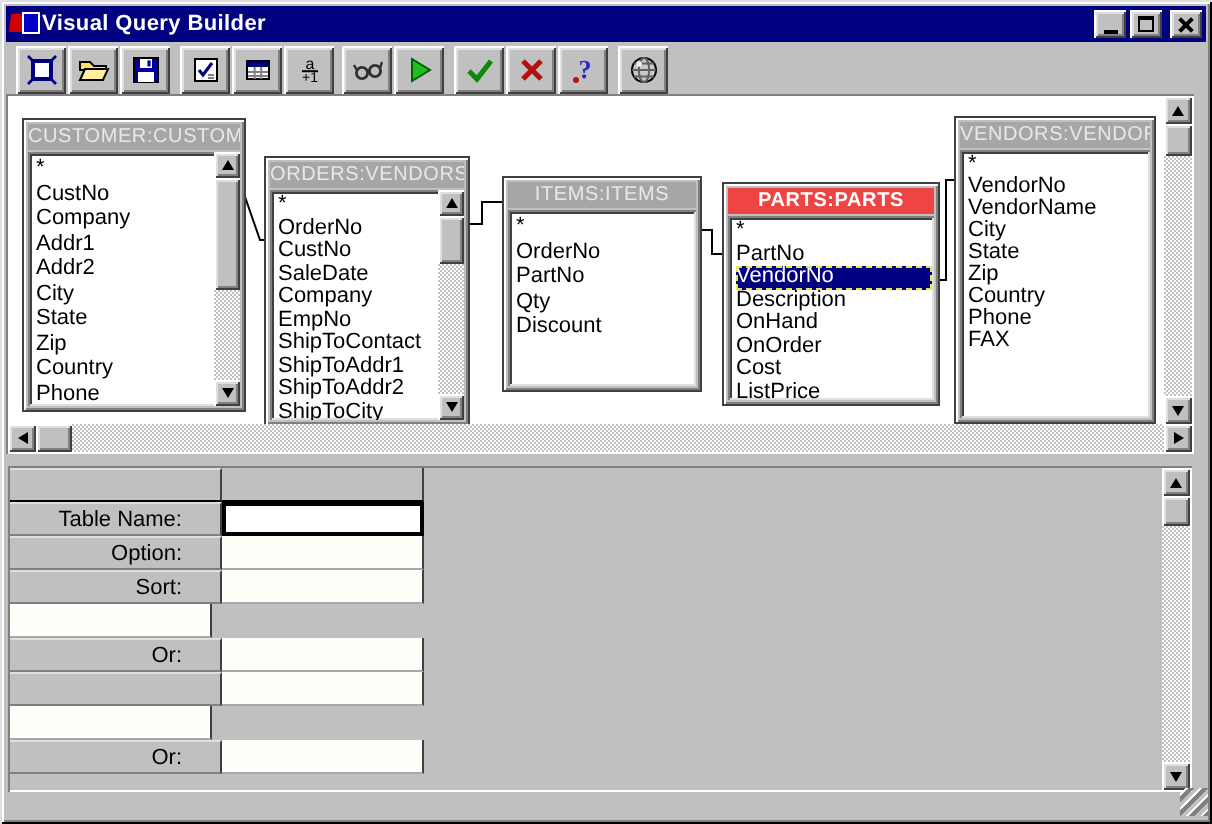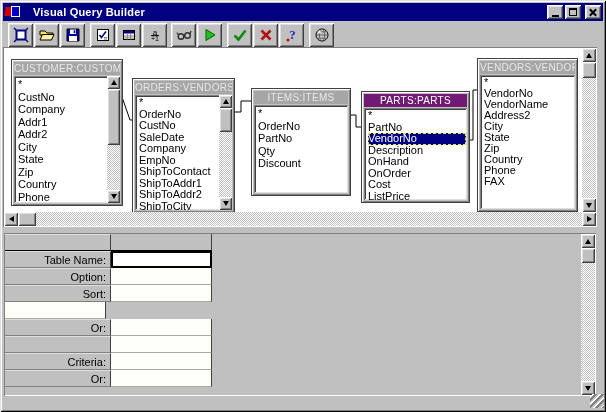--- a/index.html
+++ b/index.html
@@ -11,21 +11,21 @@
     box-shadow: inset 1px 1px 0 #dfdfdf, inset -1px -1px 0 #000,
                 inset 2px 2px 0 #fff,    inset -2px -2px 0 #808080;
   }
 
   
   .titlebar{ position:absolute; left:3px; top:3px; width:600px; height:18px;
     background:#000080; display:flex; align-items:center; }
   .app-icon{ width:16px; height:14px; margin-left:2px; position:relative; flex:0 0 auto; }
   .app-icon .red{ position:absolute; left:0; top:2px; width:8px; height:9px; background:#d00000; transform:skewX(-8deg); }
   .app-icon .blue{ position:absolute; left:6px; top:1px; width:9px; height:11px; background:#0000c8; border:1px solid #fff; }
-  .title-text{ color:#fff; font-weight:bold; font-size:11px; padding-left:12px; letter-spacing:.2px;
+  .title-text{ color:#fff; font-weight:bold; font-size:11px; padding-left:0; letter-spacing:.2px;
     flex:1; white-space:nowrap; overflow:hidden; }
   .tb-btns{ display:flex; gap:2px; margin-right:2px; }
   .tb-btn{ width:16px; height:14px; background:#c0c0c0; position:relative;
     box-shadow: inset 1px 1px 0 #fff, inset -1px -1px 0 #404040, inset 2px 2px 0 #dfdfdf, inset -2px -2px 0 #808080;
     display:flex; align-items:center; justify-content:center; }
   .tb-btn.close{ margin-left:2px; }
   .glyph-min{ width:7px; height:2px; background:#000; margin-top:7px; }
   .glyph-max{ width:8px; height:8px; border:1px solid #000; border-top:2px solid #000; }
   .glyph-x{ position:relative; width:8px; height:7px; }
   .glyph-x::before,.glyph-x::after{ content:""; position:absolute; left:3px; top:-1px; width:2px; height:9px; background:#000; }
@@ -61,36 +61,36 @@
   .tri.up   { border-left:3px solid transparent; border-right:3px solid transparent; border-bottom:5px solid #000; }
   .tri.down { border-left:3px solid transparent; border-right:3px solid transparent; border-top:5px solid #000; }
   .tri.left { border-top:3px solid transparent; border-bottom:3px solid transparent; border-right:5px solid #000; }
   .tri.right{ border-top:3px solid transparent; border-bottom:3px solid transparent; border-left:5px solid #000; }
 
   
   .tbox{ position:absolute; background:#c0c0c0; padding:2px;
     box-shadow: 0 0 0 1px #404040, inset 1px 1px 0 #fff, inset -1px -1px 0 #808080; }
   .tcap{ height:13px; font-size:10px; line-height:13px; text-align:center; overflow:hidden; white-space:nowrap;
     background:#a6a6a6; color:#e8e8e8; letter-spacing:.3px; }
-  .tcap.active{ background:#701a75; color:#fff; }
+  .tcap.active{ background:#ef4444; color:#fff;font-weight:bold; }
   .tlist{ position:absolute; left:2px; right:2px; top:16px; bottom:2px; background:#fff; overflow:hidden;
     box-shadow: inset 1px 1px 0 #808080, inset -1px -1px 0 #dfdfdf, inset 2px 2px 0 #404040; padding:2px 0 0 4px; }
   .tlist.withscroll{ padding-right:15px; }
   .fld{ font-size:11px; line-height:var(--lh,12.5px); height:var(--lh,12.5px); color:#000; white-space:nowrap; overflow:hidden; }
   .fld.sel{ background:#000080; color:#fff; outline:1px dashed #e6e64a; outline-offset:-1px; margin-right:1px; }
   .lb-scroll{ position:absolute; top:2px; right:2px; bottom:2px; width:13px; display:flex; flex-direction:column; }
   .lb-scroll .sb-btn{ width:13px; height:13px; }
   .lb-scroll .sb-thumb{ width:13px; }
 
   
   .gridpanel{ position:absolute; left:4px; top:233px; width:592px; height:163px; background:#c0c0c0;
     box-shadow: inset 1px 1px 0 #808080, inset -1px -1px 0 #fff; }
   .grid-rows{ position:absolute; left:1px; top:1px; width:577px; }
   .grow{ display:flex; height:17px; }
-  .glabel{ width:106px; flex:0 0 auto; background:#c0c0c0; font-size:11px; text-align:right; padding:2px 4px 0 0;
+  .glabel{ width:106px; flex:0 0 auto; background:#c0c0c0; font-size:11px; text-align:right; padding:2px 19px 0 0;
     border-top:1px solid #dfdfdf; border-bottom:1px solid #808080; border-right:1px solid #404040; color:#000;
     white-space:nowrap; overflow:hidden; }
   .gval{ width:101px; flex:0 0 auto; background:#fffffa; border-bottom:1px solid #a8a8a8; border-right:1px solid #404040; }
   .grow.ghead .glabel, .grow.ghead .gval{ background:#c0c0c0; border-bottom:1px solid #000; }
   .gval.focus{ background:#fff; border:2px solid #000; }
   .gridpanel .vscroll{ right:1px; top:1px; height:161px; }
 
   .resize-grip{ position:absolute; left:590px; top:394px; width:14px; height:14px;
     background-image:repeating-linear-gradient(135deg, transparent 0 2px, #fff 2px 3px, #808080 3px 5px); }
 
@@ -286,21 +286,20 @@
             <div class="fld">ListPrice</div>
           </div>
       </div>
 
       <div class="tbox" style="left:474px; top:11px; width:99px; height:152px;">
         <div class="tcap">VENDORS:VENDORS</div>
         <div class="tlist" style="--lh:11px; font-size:10.5px">
             <div class="fld">*</div>
             <div class="fld">VendorNo</div>
             <div class="fld">VendorName</div>
-            <div class="fld">Address2</div>
             <div class="fld">City</div>
             <div class="fld">State</div>
             <div class="fld">Zip</div>
             <div class="fld">Country</div>
             <div class="fld">Phone</div>
             <div class="fld">FAX</div>
           </div>
       </div>
 
     </div>
@@ -351,21 +350,20 @@
         </div>
         <div class="grow">
           <div class="glabel">Or:</div>
           <div class="gval"></div>
         </div>
         <div class="grow">
           <div class="glabel"></div>
           <div class="gval"></div>
         </div>
         <div class="grow">
-          <div class="glabel">Criteria:</div>
           <div class="gval"></div>
         </div>
         <div class="grow">
           <div class="glabel">Or:</div>
           <div class="gval"></div>
         </div>
       </div>
     <div class="vscroll">
       <div class="sb-btn">
           <div class="tri up"></div>

